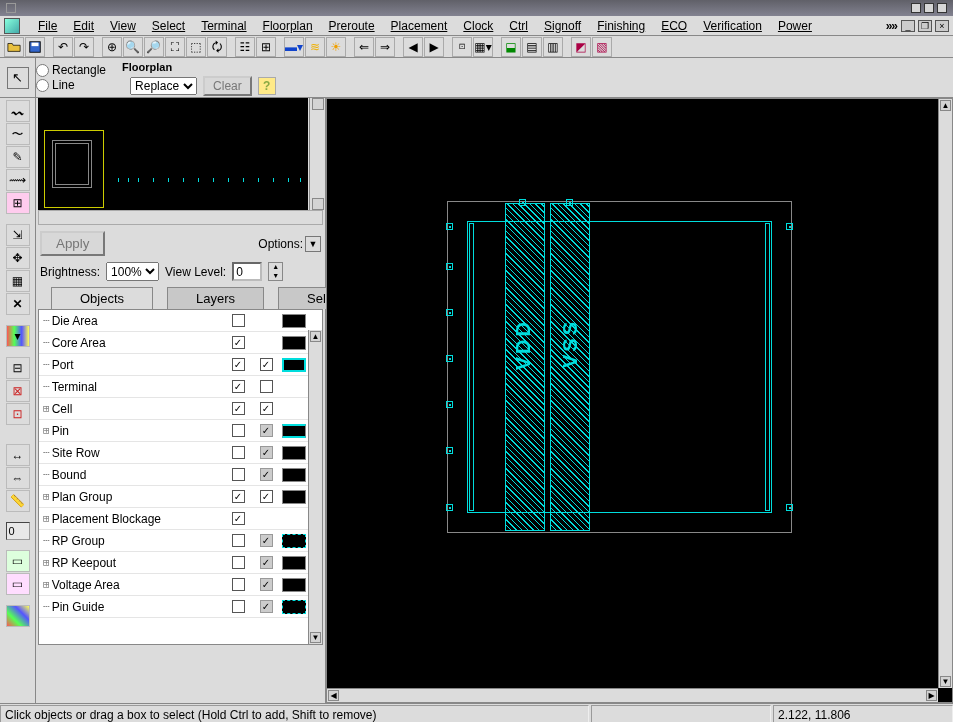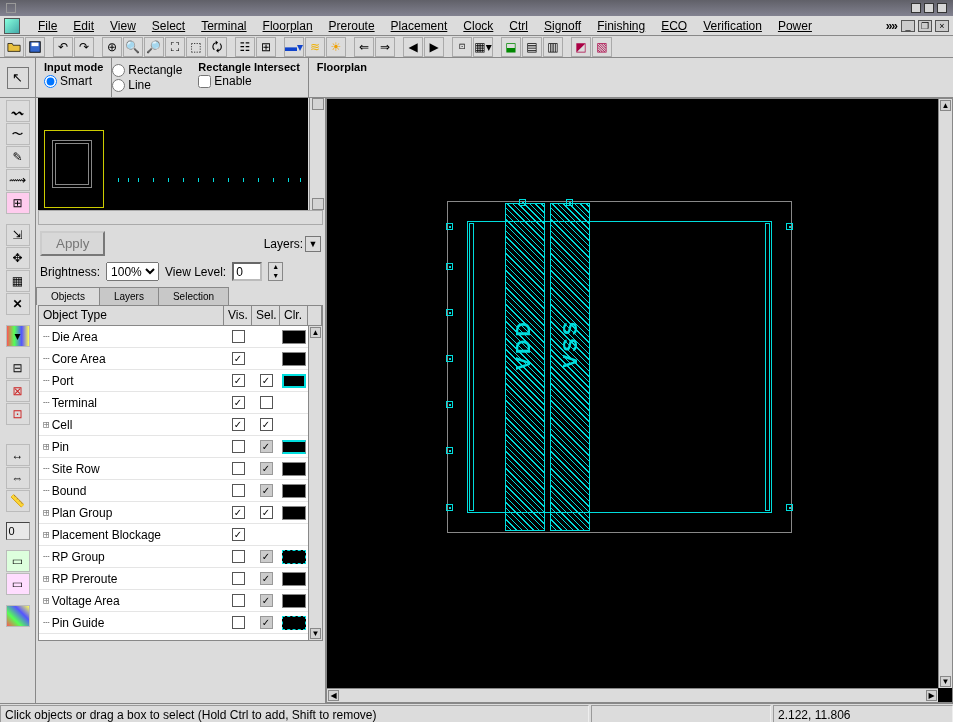--- a/index.html
+++ b/index.html
@@ -50,21 +50,21 @@
   .applyrow{display:flex;align-items:center;padding:6px 4px 4px;}
   .applyrow button{padding:3px 14px;border:2px outset #ccc;background:#d8d8d8;color:#777;}
   .applyrow .opt{margin-left:auto;display:flex;align-items:center;font-size:12px;}
   .applyrow .opt .dd{width:16px;height:16px;border:1px solid #777;margin-left:2px;display:flex;align-items:center;justify-content:center;font-size:9px;}
   .brightrow{display:flex;align-items:center;padding:2px 4px;gap:6px;font-size:12px;}
   .brightrow select, .brightrow input{font-size:12px;height:19px;}
   .brightrow .lvlinp{width:30px;border:2px inset #bbb;padding-left:2px;}
   .brightrow .spin{width:15px;height:19px;display:flex;flex-direction:column;border:1px solid #888;}
   .brightrow .spin span{flex:1;font-size:7px;text-align:center;line-height:8px;background:#dcdcdc;}
   .tabs{display:flex;margin-top:4px;}
-  .tabs .tab{padding:3px 14px;border:1px solid #888;background:#c8c8c8;border-bottom:none;font-size:10px;margin-right:-1px;}
+  .tabs .tab{padding:3px 28px;border:1px solid #888;background:#c8c8c8;border-bottom:none;font-size:13px;margin-right:-1px;margin-left:15px;}
   .tabs .tab.active{background:#dcdcdc;position:relative;z-index:2;}
   .objtable{border:1px solid #888;margin:0 2px;background:#fff;height:336px;overflow:hidden;position:relative;}
   .othdr{display:flex;background:#dcdcdc;border-bottom:1px solid #888;height:20px;font-size:12px;}
   .othdr div{border-right:1px solid #888;padding:2px 4px;}
   .col-name{flex:1;} .col-vis{width:28px;} .col-sel{width:28px;} .col-clr{width:28px;} .col-scroll{width:14px;}
   .ot-body{overflow:hidden;height:316px;}
   .ot-row{display:flex;height:22px;border-bottom:1px solid #e5e5e5;align-items:center;font-size:12px;}
   .ot-row .nm{flex:1;padding-left:4px;display:flex;align-items:center;gap:2px;}
   .ot-row .tree{color:#888;font-family:monospace;font-size:11px;white-space:pre;}
   .ot-row .cell{width:28px;display:flex;align-items:center;justify-content:center;}
@@ -176,54 +176,41 @@
   <div class="tbtn">▥</div>
   <div class="tbtn sep"></div>
   <div class="tbtn" style="color:#a04">◩</div>
   <div class="tbtn" style="color:#a04">▧</div>
 </div>
 
 <div class="optionbar">
   <div class="arrowbox">
       <span>↖</span>
     </div>
-  <div class="grp">
-    <div class="hdr">Input mode</div>
-    <div class="row">
-      <label>
-          <input type="radio" checked="" style="">
-          <span>Smart</span>
-        </label>
-    </div>
-  </div>
   <div class="grp" style="border-right:none;padding-left:0;">
     <div class="row" style="margin-top:2px;">
         <label>
           <input type="radio" style="">
           <span>Rectangle</span>
         </label>
       </div>
     <div class="row">
         <label>
           <input type="radio" style="">
           <span>Line</span>
         </label>
       </div>
   </div>
-  <div class="grp">
-    <div class="hdr">Rectangle Intersect</div>
-    <div class="row">
-        <label>
-          <input type="checkbox" style="">
-          <span>Enable</span>
-        </label>
-      </div>
-  </div>
   <div class="grp" style="border-right:none;">
     <div class="hdr">Floorplan</div>
+    <div class="selbar">
+      <select><option>Replace</option></select>
+      <span class="cbtn">Clear</span>
+      <span class="help">?</span>
+    </div>
   </div>
 </div>
 
 <div class="body">
   <div class="leftrail">
     <div class="rb">〰</div>
     <div class="rb">〜</div>
     <div class="rb">✎</div>
     <div class="rb">⟿</div>
     <div class="rb" style="background:#fce;">⊞</div>
@@ -273,21 +260,21 @@
         <div class="ov-dot" style="left:250px;top:80px;"></div>
           <div class="ov-dot" style="left:262px;top:80px;"></div>
       </div>
       <div class="ov-scroll"></div>
     </div>
     <div class="ov-hscroll"></div>
 
     <div class="applyrow">
       <button>Apply</button>
       <div class="opt">
-        <span>Layers:</span>
+        <span>Options:</span>
         <span class="dd">▼</span>
       </div>
     </div>
     <div class="brightrow">
       <span>Brightness:</span>
       <select><option>100%</option></select>
       <span>View Level:</span>
       <input class="lvlinp" value="0" style="">
       <div class="spin">
           <span>▲</span>
@@ -295,27 +282,20 @@
         </div>
     </div>
 
     <div class="tabs">
       <div class="tab active">Objects</div>
       <div class="tab">Layers</div>
       <div class="tab">Selection</div>
     </div>
 
     <div class="objtable">
-      <div class="othdr">
-        <div class="col-name">Object Type</div>
-        <div class="col-vis">Vis.</div>
-        <div class="col-sel">Sel.</div>
-        <div class="col-clr">Clr.</div>
-        <div class="col-scroll"></div>
-      </div>
       <div class="ot-body" id="ot-body">
           <div class="ot-row">
             <div class="nm">
               <span class="tree">┄</span>
               <span>Die Area</span>
             </div>
             <div class="cell">
               <span class="ck"></span>
             </div>
             <div class="cell"></div>
@@ -470,21 +450,21 @@
               <span class="ck grey">✓</span>
             </div>
             <div class="cell clr">
               <div class="swatch dashed-sw"></div>
             </div>
             <div style="width:14px;"></div>
           </div>
           <div class="ot-row">
             <div class="nm">
               <span class="tree">⊞</span>
-              <span>RP Preroute</span>
+              <span>RP Keepout</span>
             </div>
             <div class="cell">
               <span class="ck"></span>
             </div>
             <div class="cell">
               <span class="ck grey">✓</span>
             </div>
             <div class="cell clr">
               <div class="swatch dotted-sw cyan"></div>
             </div>

